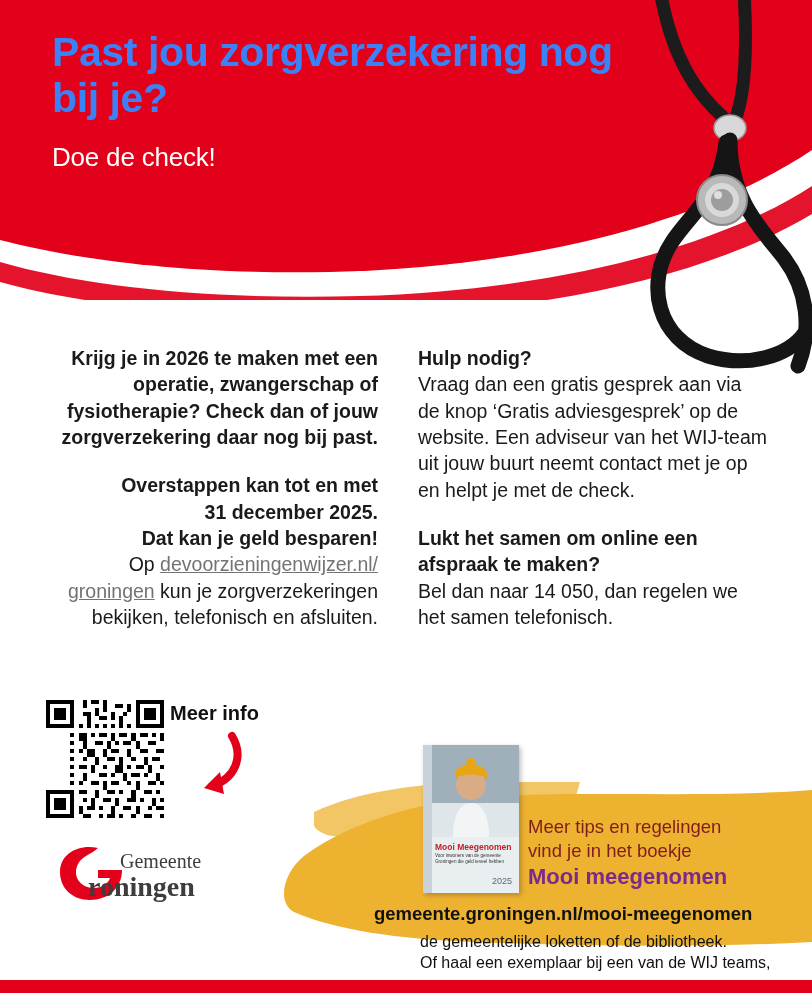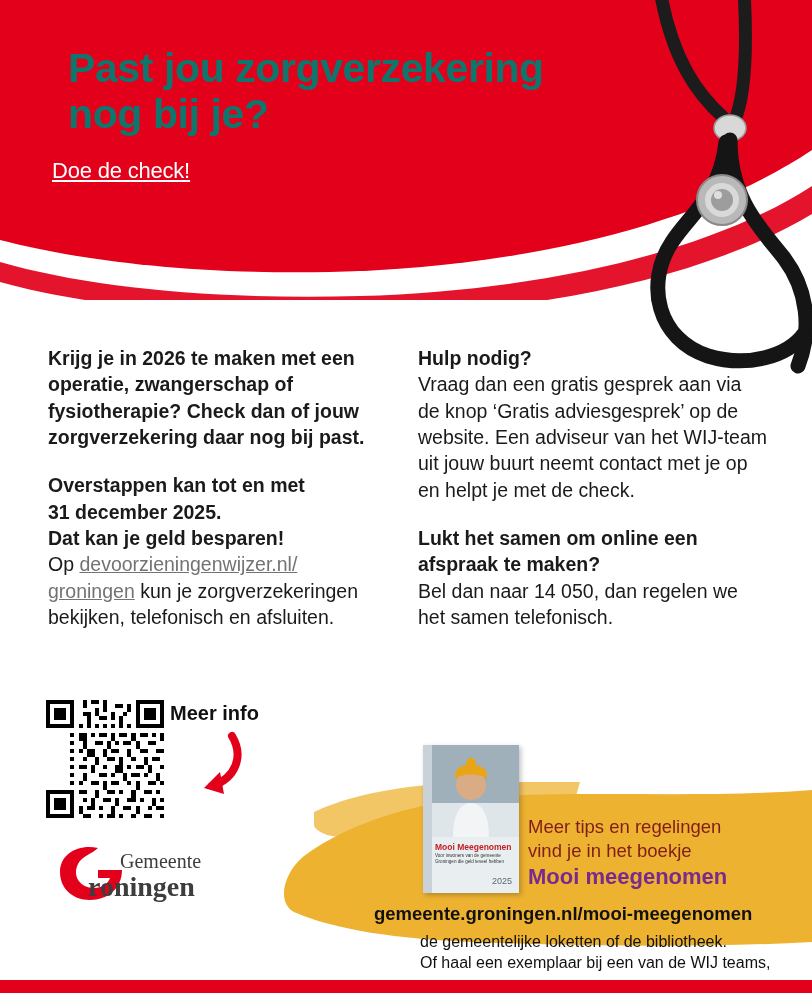--- a/index.html
+++ b/index.html
@@ -34,52 +34,52 @@
     display: block;
   }
   .header-text {
     position: absolute;
     top: 30px;
     left: 52px;
     width: 580px;
     z-index: 5;
   }
   .headline {
-    color: #0f766e;
+    color: #3b82f6;
     font-size: 41px;
     line-height: 1.12;
     font-weight: bold;
-    margin: 16px;
+    margin: 0;
     letter-spacing: -0.4px;
   }
   .subhead {
     color: #ffffff;
-    font-size: 22px;
+    font-size: 26px;
     font-weight: normal;
     margin: 20px 0 0 0;
     letter-spacing: -0.2px;
-    text-decoration: underline;
   }
 
   
   .stetho {
     position: absolute;
     top: 0;
     right: 0;
     width: 300px;
     height: 390px;
     z-index: 4;
   }
 
   
   .col-left {
     position: absolute;
     left: 48px;
     top: 345px;
     width: 330px;
+    text-align: right;
   }
   .col-right {
     position: absolute;
     left: 418px;
     top: 345px;
     width: 350px;
   }
   .p {
     font-size: 19.5px;
     line-height: 1.35;

